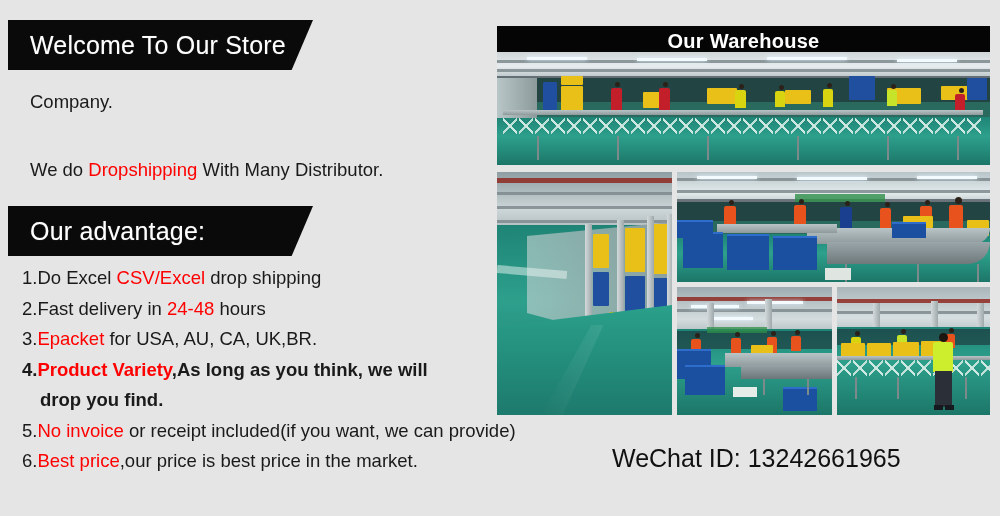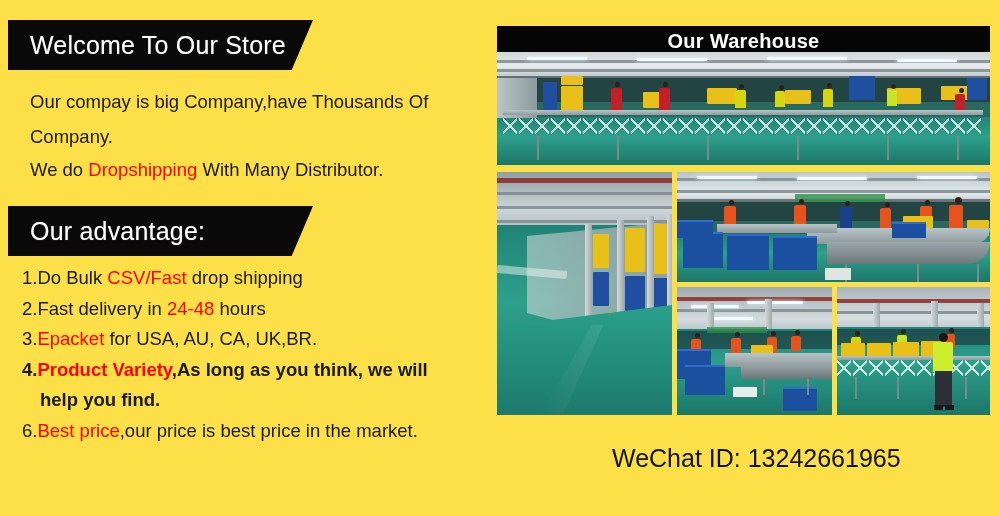--- a/index.html
+++ b/index.html
@@ -3,21 +3,21 @@
 <meta charset="utf-8">
 <title>Store Banner</title>
 <style>
   html,body{margin:0;padding:0;background:#fff;}
   body{
     font-family:"Liberation Sans",sans-serif;
     width:1000px;height:516px;
     position:relative;overflow:hidden;
     -webkit-font-smoothing:antialiased;
   }
-  .page{position:absolute;inset:0;background:#fde047;}
+  .page{position:absolute;inset:0;background:#e5e5e5;}
 
   
   .left-col{position:absolute;left:0;top:0;width:500px;height:516px;}
 
   .banner{
     position:absolute;
     background:#0a0a0a;
     color:#ffffff;
     display:flex;align-items:center;
     -webkit-clip-path:polygon(0 0, 100% 0, 93% 100%, 0 100%);
@@ -113,51 +113,53 @@
 
 <div class="page">
 
   <div class="left-col">
 
     <div class="banner" id="banner-welcome">
       <span>Welcome To Our Store</span>
     </div>
 
     <div class="para" id="para-1">
-      <div>Our compay is big Company,have Thousands Of</div>
       <div>Company.</div>
     </div>
 
     <div class="para" id="para-2">
       <span>We do </span><span class="red">Dropshipping</span><span> With Many Distributor.</span>
     </div>
 
     <div class="banner" id="banner-advantage">
       <span>Our advantage:</span>
     </div>
 
     <div class="adv-list">
 
       <div class="adv-item">
-        <span class="num">1.</span><span>Do Bulk </span><span class="red">CSV/Fast</span><span> drop shipping</span>
+        <span class="num">1.</span><span>Do Excel </span><span class="red">CSV/Excel</span><span> drop shipping</span>
       </div>
 
       <div class="adv-item">
         <span class="num">2.</span><span>Fast delivery in </span><span class="red">24-48</span><span> hours</span>
       </div>
 
       <div class="adv-item">
         <span class="num">3.</span><span class="red">Epacket</span><span> for USA, AU, CA, UK,BR.</span>
       </div>
 
       <div class="adv-item wrap">
         <span class="num">4.</span><span class="red">Product Variety</span><span>,As long as you think, we will</span>
-        <span class="cont">help you find.</span>
-      </div>
-
+        <span class="cont">drop you find.</span>
+      </div>
+
+      <div class="adv-item">
+        <span class="num">5.</span><span class="red">No invoice</span><span> or receipt included(if you want, we can provide)</span>
+      </div>
 
       <div class="adv-item">
         <span class="num">6.</span><span class="red">Best price</span><span>,our price is best price in the market.</span>
       </div>
 
     </div>
   </div>
 
   <div id="wechat">WeChat ID: 13242661965</div>
 

